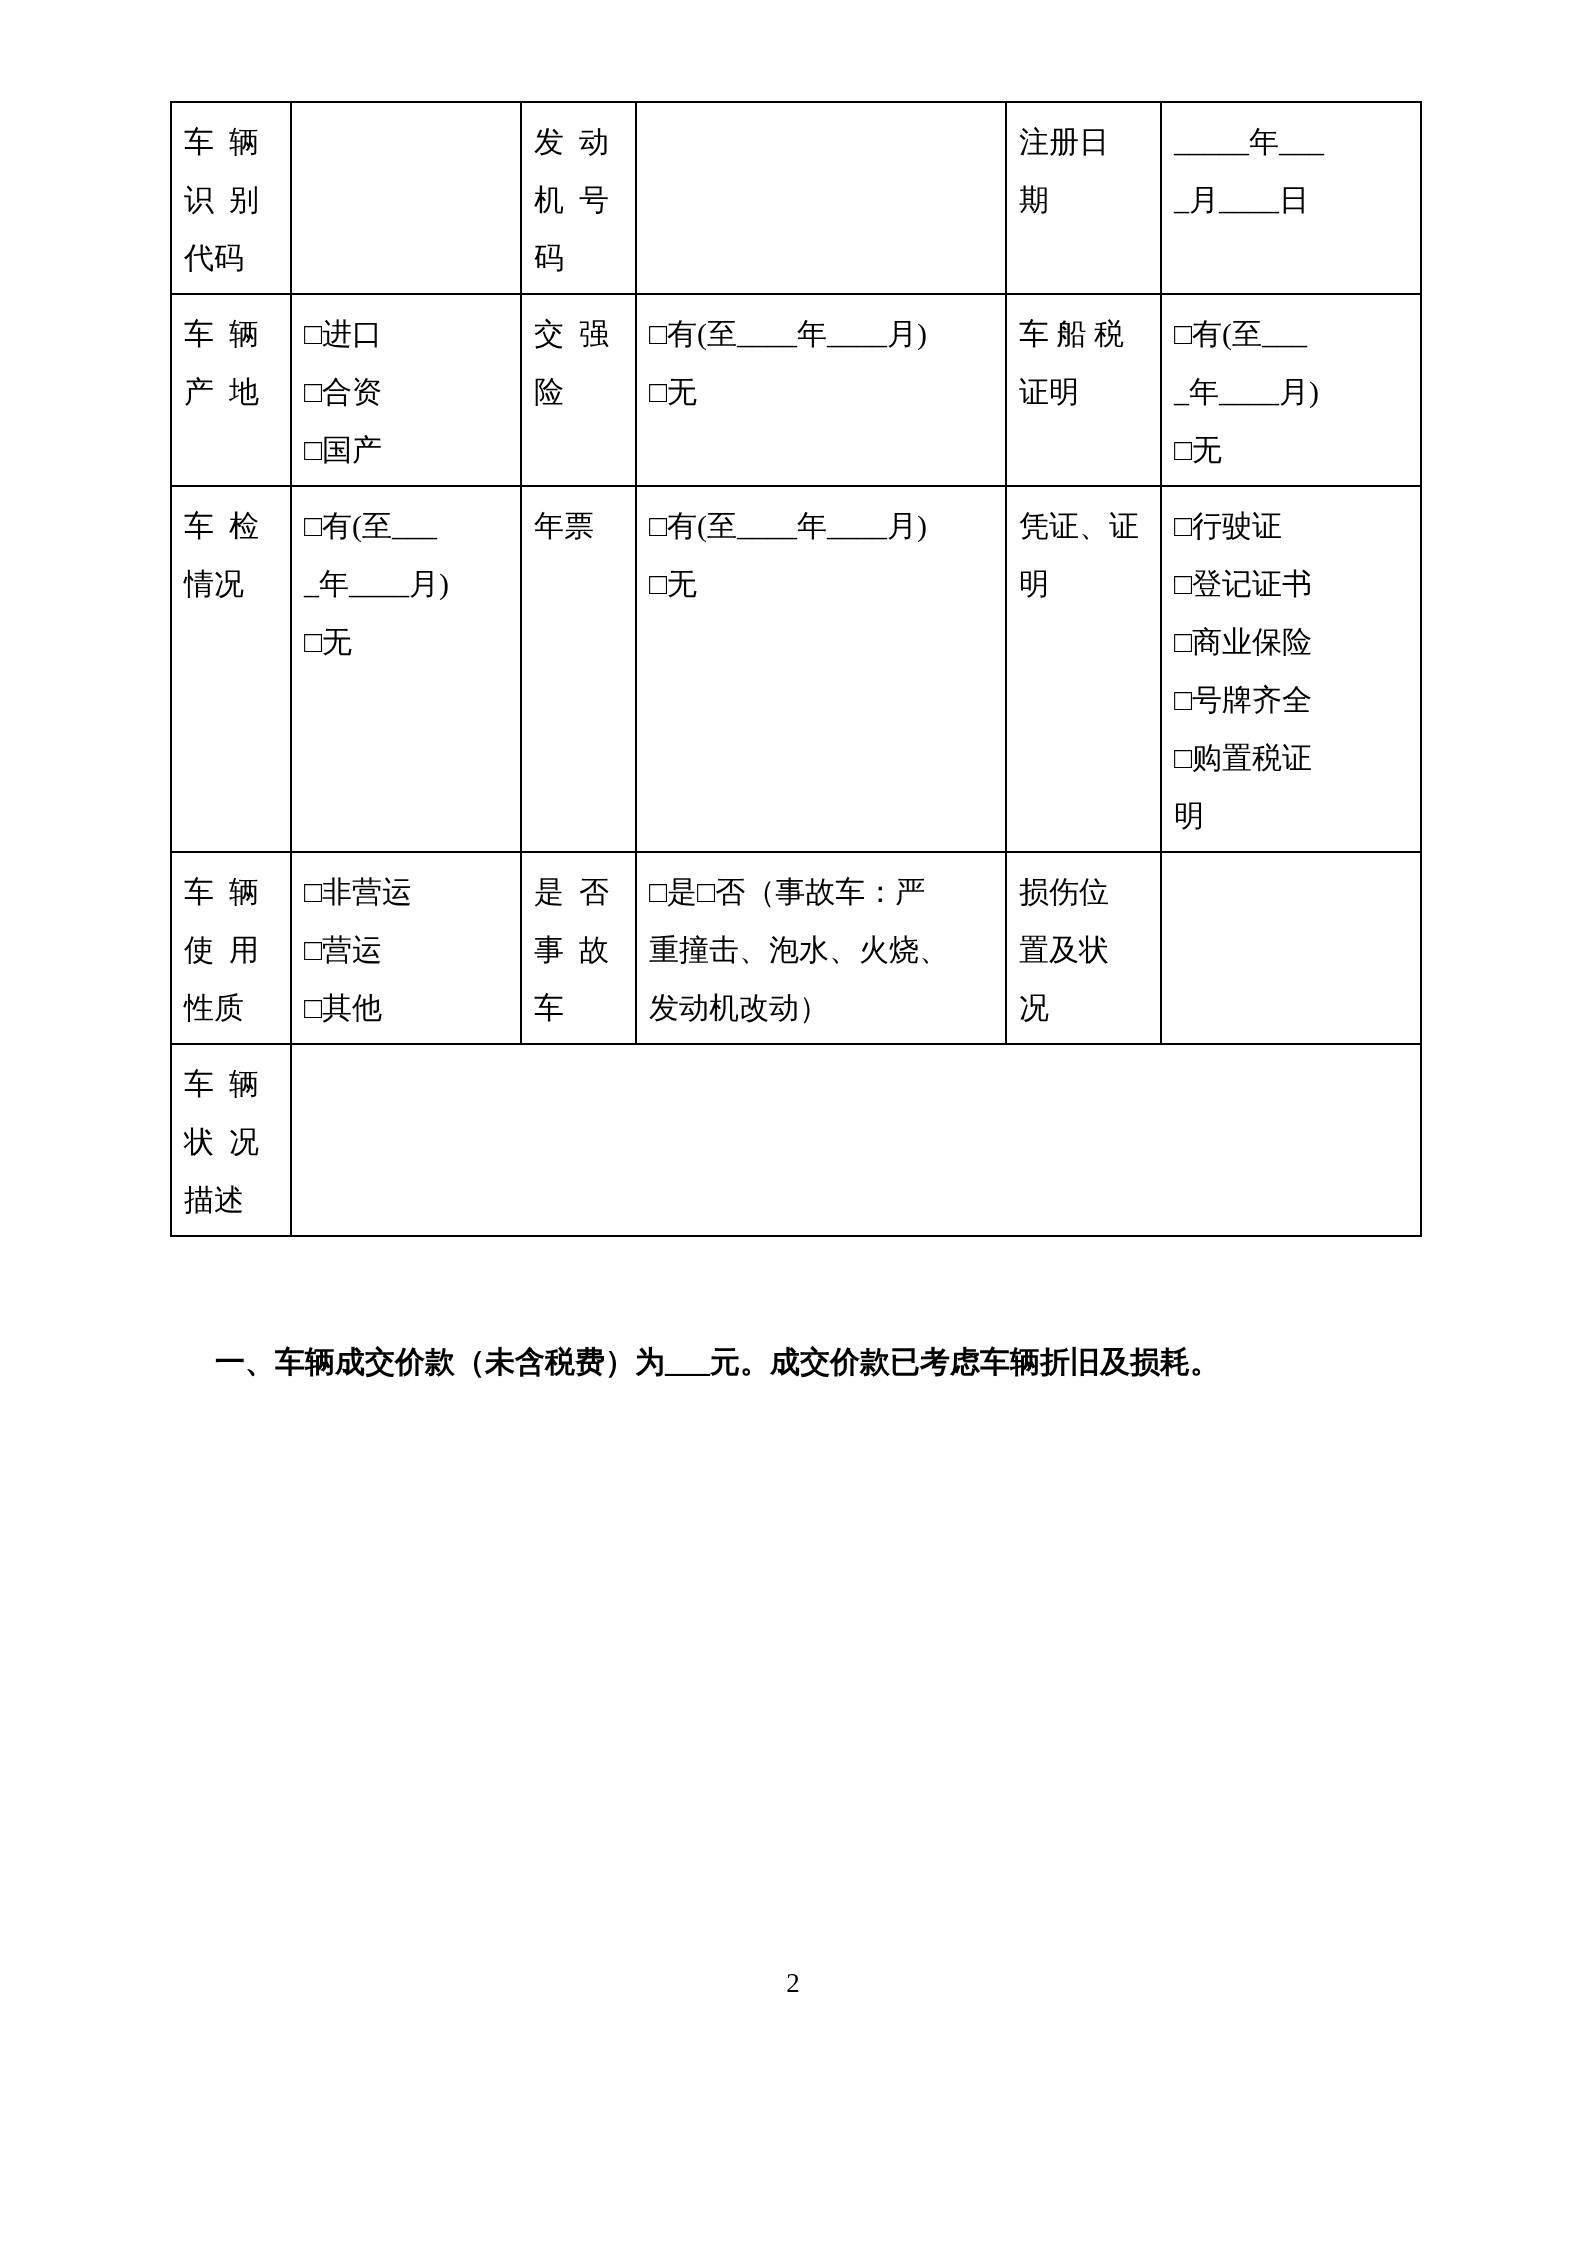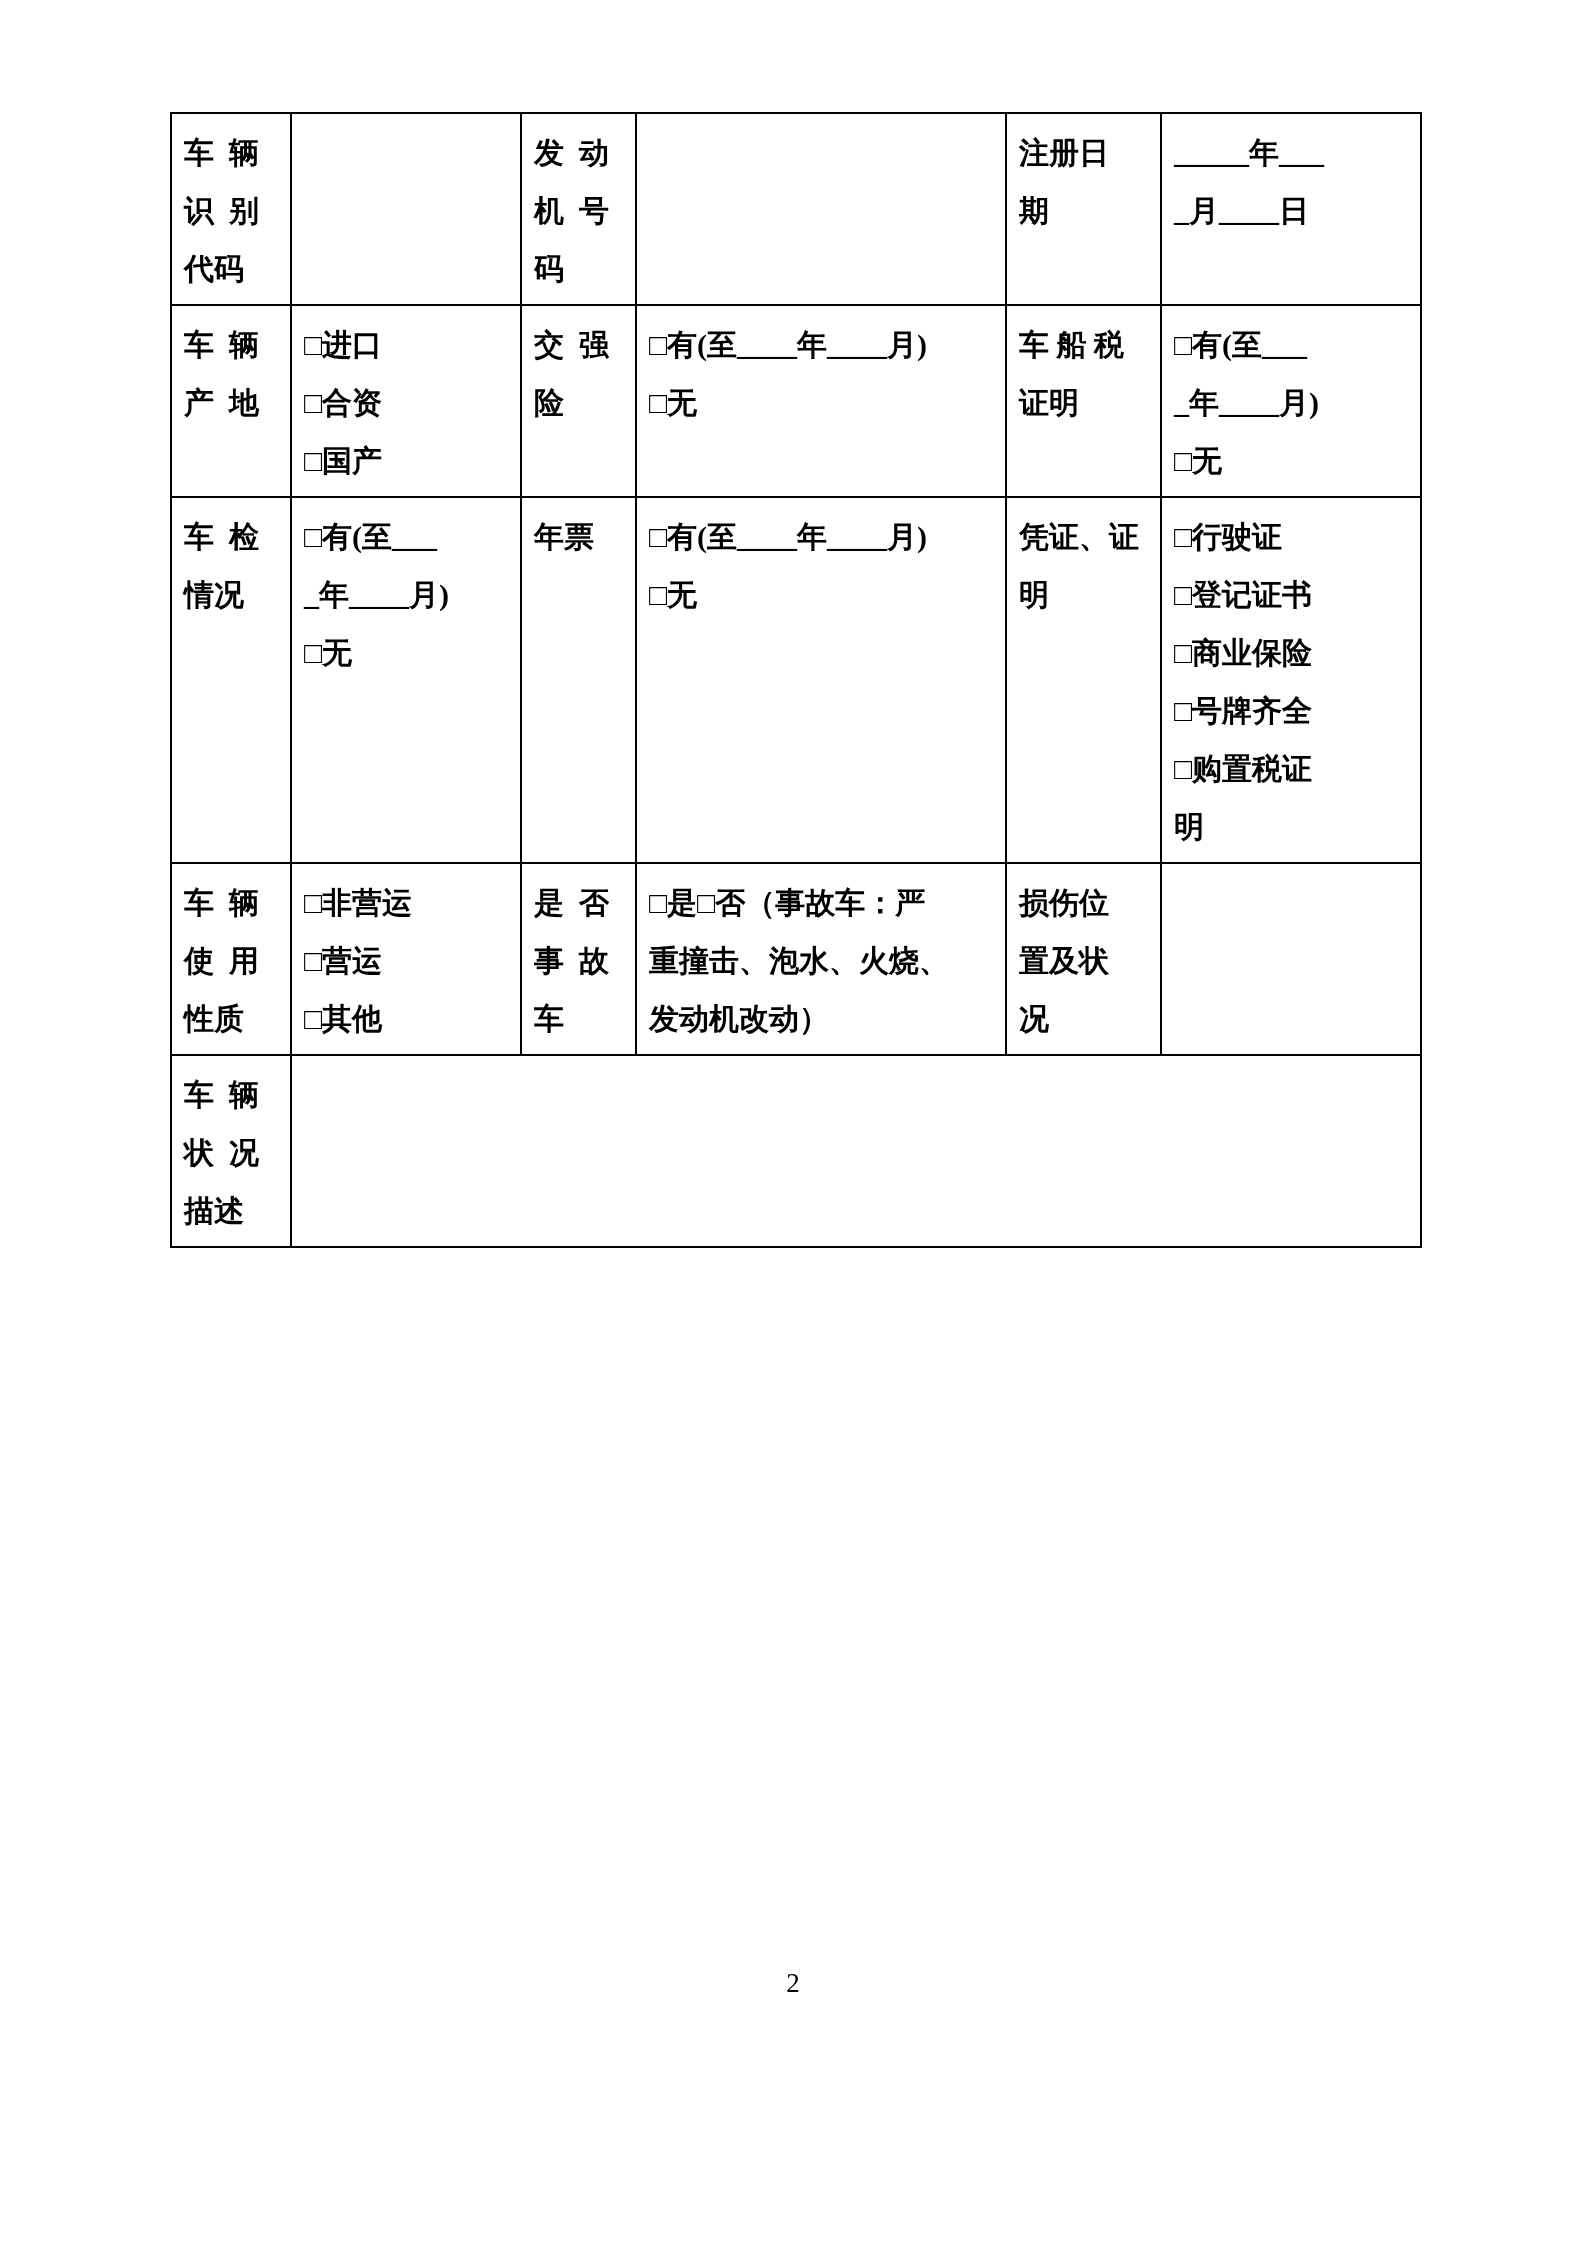--- a/index.html
+++ b/index.html
@@ -15,25 +15,24 @@
     color: #000;
   }
   .doc-page {
     position: absolute;
     inset: 0;
     background: #ffffff;
   }
   table.vehicle-table {
     position: absolute;
     left: 170px;
-    top: 112px;
+    top: 101px;
     width: 1250px;
     border-collapse: collapse;
     table-layout: fixed;
-    font-weight: bold;
   }
   table.vehicle-table td {
     border: 2px solid #000;
     vertical-align: top;
     padding: 10px 8px 6px 12px;
     font-size: 30px;
     line-height: 58px;
     white-space: pre-wrap;
     word-break: break-all;
     overflow: hidden;
@@ -152,17 +151,18 @@
       <tr style="height:182px">
         <td>车  辆
 状  况
 描述</td>
         <td colspan="5"></td>
       </tr>
     </tbody>
   </table>
 
   <div class="bottom-section">
+    <div class="article-clause">一、车辆成交价款（未含税费）为___元。成交价款已考虑车辆折旧及损耗。</div>
   </div>
 
   <div class="page-number">2</div>
 
 </div>
 
 </body></html>

